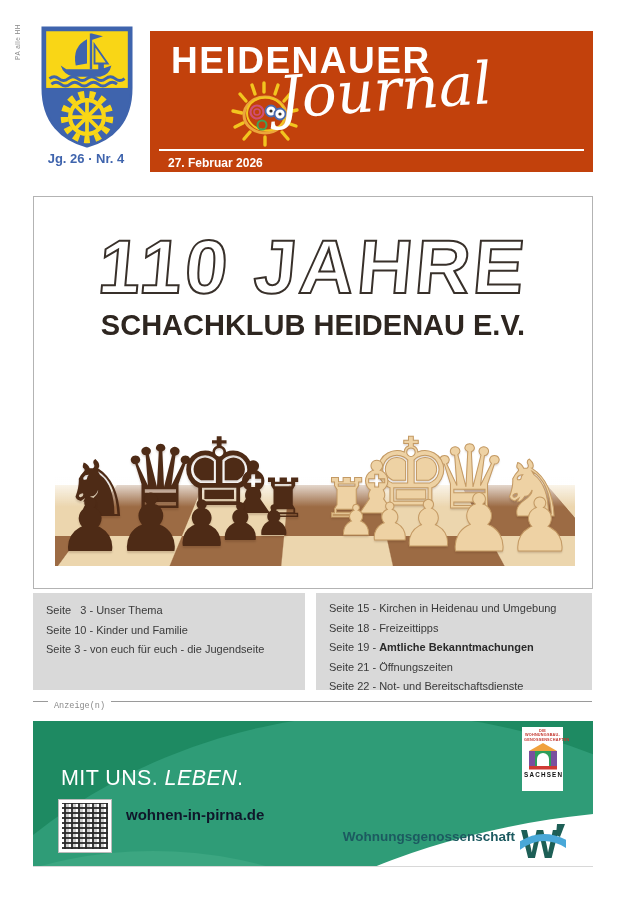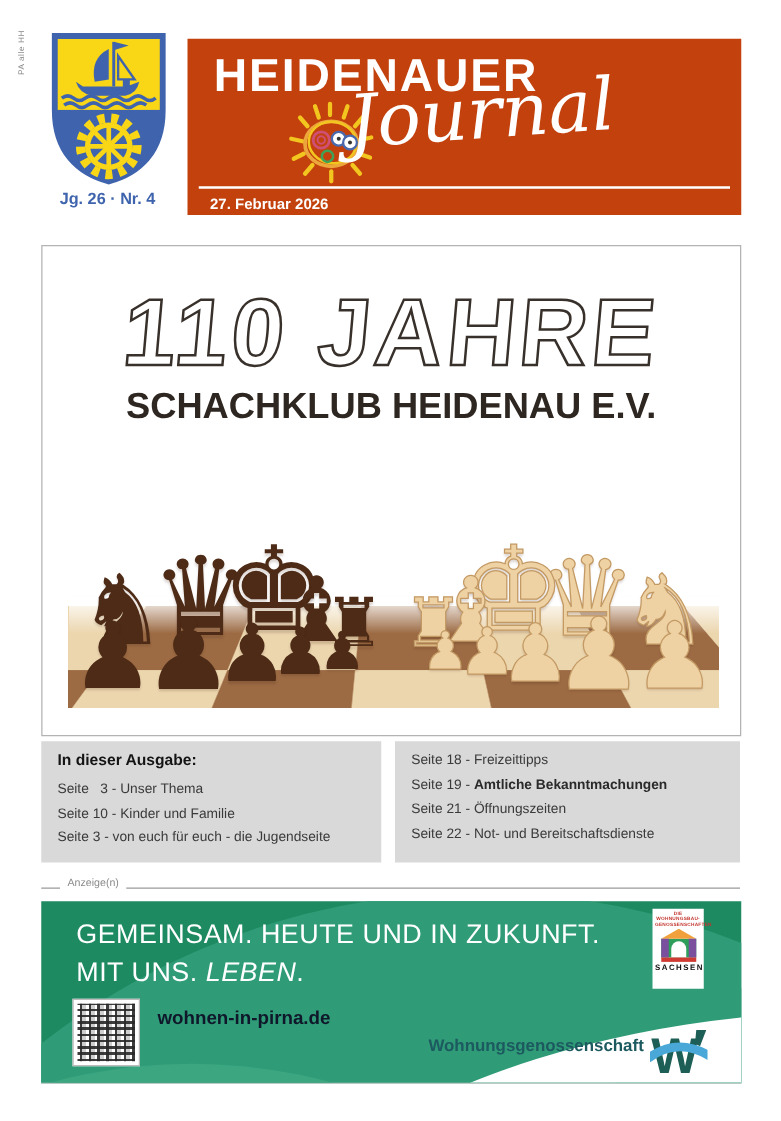--- a/index.html
+++ b/index.html
@@ -40,22 +40,22 @@
 
   
   .toc-box{position:absolute;top:593px;height:97px;background:#d9d9d9;box-sizing:border-box;padding:8px 13px;}
   .toc-left{left:33px;width:272px;}
   .toc-right{left:316px;width:276px;padding-top:6px;}
   .toc-head{font-size:12.5px;font-weight:bold;color:#141414;margin-bottom:7px;}
   .toc-row{font-size:11px;color:#3a3a3a;line-height:19.5px;white-space:pre;}
   .toc-row .b{font-weight:bold;color:#2a2a2a;}
 
   
-  .ad-divider{position:absolute;left:33px;top:701px;width:559px;display:flex;align-items:flex-end;
-    font-size:8.5px;color:#8a8a8a;}
+  .ad-divider{position:absolute;left:33px;top:701px;width:559px;display:flex;align-items:flex-start;
+    font-size:8.5px;color:#8a8a8a;font-family:Liberation Mono, monospace;}
   .ad-divider::before{content:"";width:15px;height:1px;background:#9a9a9a;margin-right:6px;}
   .ad-divider::after{content:"";flex:1;height:1px;background:#9a9a9a;margin-left:6px;}
 
   
   .ad{position:absolute;left:33px;top:721px;width:560px;height:145px;overflow:hidden;
     background:#1e8a62;border-bottom:1px solid #d8d8d8;}
   .ad .arc{position:absolute;border-radius:50%;}
   .arc-med{width:1134px;height:1134px;left:-217px;top:-7px;background:#2f9c77;}
   .arc-light{width:860px;height:860px;left:-310px;top:130px;background:#3ca681;}
   .arc-right{width:1040px;height:1040px;left:300px;top:0;background:#35a07b;}
@@ -177,44 +177,44 @@
       <span style="right:-4px;bottom:4px;font-size:74px;">♟</span>
       <span style="right:54px;bottom:2px;font-size:80px;">♟</span>
       <span style="right:112px;bottom:10px;font-size:64px;">♟</span>
       <span style="right:156px;bottom:18px;font-size:52px;">♟</span>
       <span style="right:194px;bottom:24px;font-size:42px;">♟</span>
     </div>
   </div>
 </div>
 
 <div class="toc-box toc-left">
-  <div class="toc-head">In dieser Ausgabe:</div>
   <div class="toc-row"><span>Seite   3 - </span><span>Unser Thema</span></div>
   <div class="toc-row"><span>Seite 10 - </span><span>Kinder und Familie</span></div>
   <div class="toc-row"><span>Seite 3 - </span><span>von euch für euch - die Jugendseite</span></div>
 </div>
 <div class="toc-box toc-right">
+  <div class="toc-row"><span>Seite 15 - </span><span>Kirchen in Heidenau und Umgebung</span></div>
   <div class="toc-row"><span>Seite 18 - </span><span>Freizeittipps</span></div>
   <div class="toc-row"><span>Seite 19 - </span><span class="b">Amtliche Bekanntmachungen</span></div>
   <div class="toc-row"><span>Seite 21 - </span><span>Öffnungszeiten</span></div>
   <div class="toc-row"><span>Seite 22 - </span><span>Not- und Bereitschaftsdienste</span></div>
 </div>
 
 <div class="ad-divider">
     <span>Anzeige(n)</span>
   </div>
 
 <div class="ad">
   <div class="arc arc-right"></div>
   <div class="arc arc-med"></div>
   <div class="arc arc-light"></div>
   <div class="arc arc-white"></div>
 
   <div class="ad-headline">
-    <span>GEMEINSAM. HEUTE UND IN ZUKUNFT.</span><br>
+    <br>
     <span>MIT UNS. </span><span class="it">LEBEN</span><span>.</span>
   </div>
 
   <div class="qr">
       <div class="noise"></div>
     </div>
   <div class="ad-url">wohnen-in-pirna.de</div>
 
   <div class="badge">
     <div class="badge-top">

